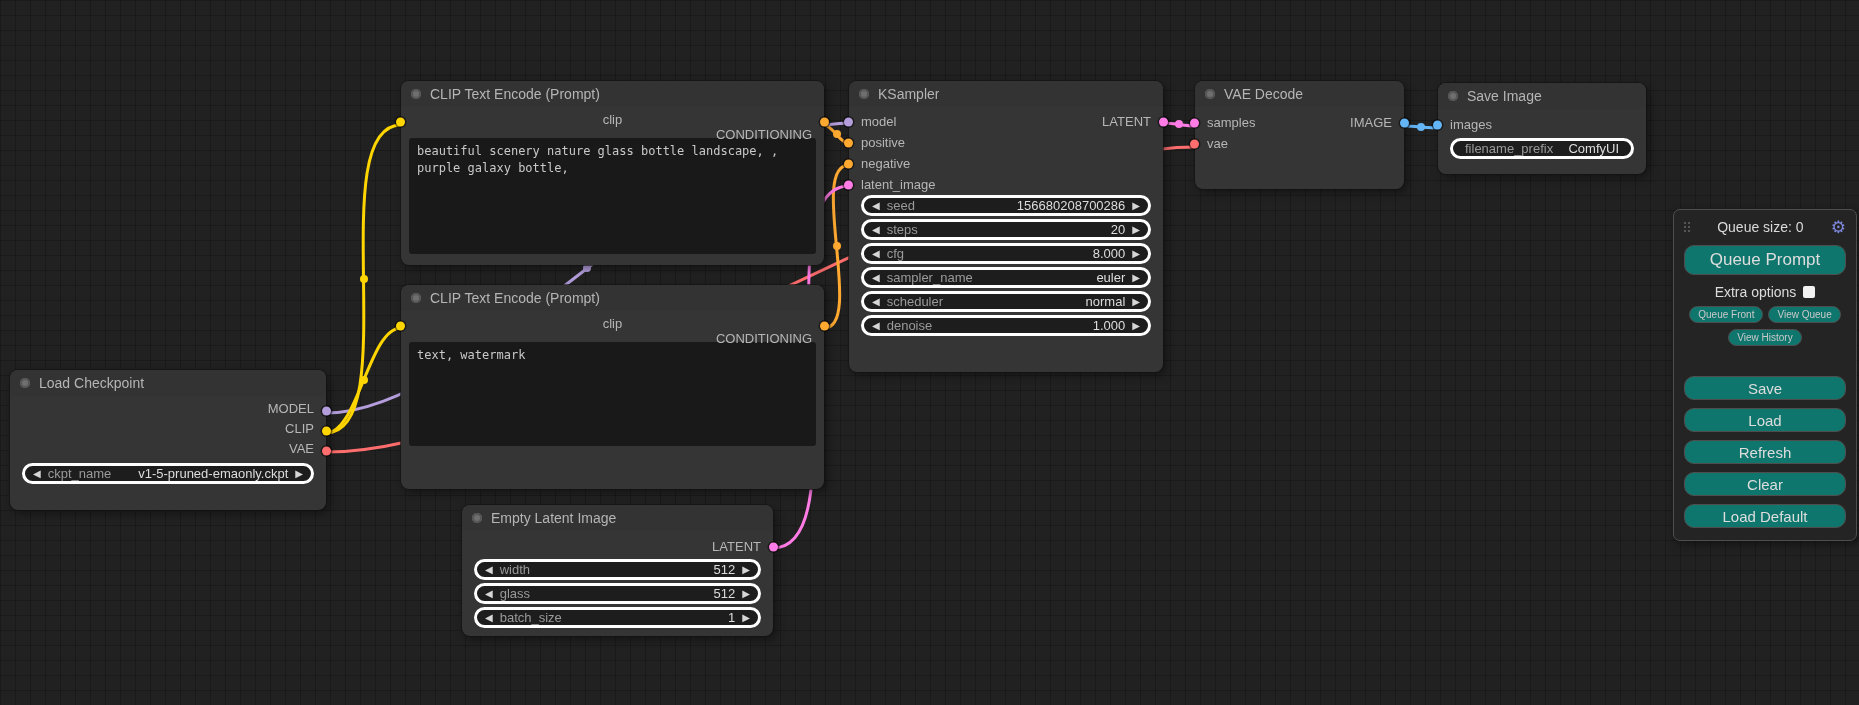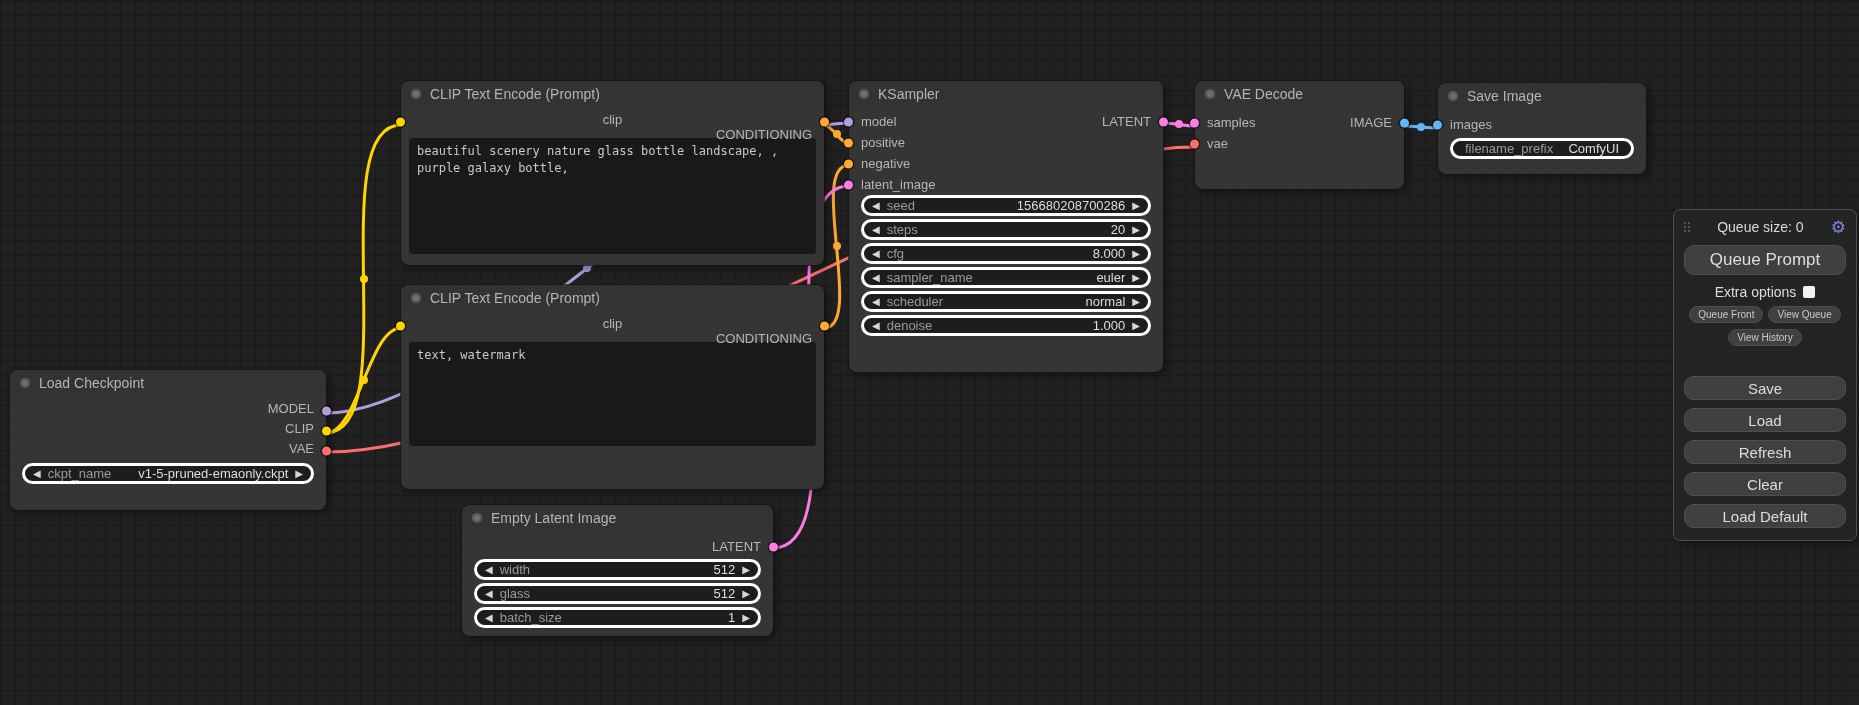--- a/index.html
+++ b/index.html
@@ -51,21 +51,21 @@
   .menu{
     position:absolute;left:1673px;top:209px;width:184px;z-index:3;box-sizing:border-box;
     background:#242424;border:1px solid #4e4e4e;border-radius:7px;
     padding:7px 10px 12px;box-shadow:3px 3px 10px rgba(0,0,0,0.45);
   }
   .menu-header{display:flex;align-items:center;}
   .drag-dots{width:2px;height:2px;border-radius:50%;background:#666;flex:none;margin:0 4px 8px 0;
     box-shadow:4px 0 0 #666,0 4px 0 #666,4px 4px 0 #666,0 8px 0 #666,4px 8px 0 #666;}
   .queue-size{flex:1;text-align:center;font-size:14px;color:#dadada;}
   .gear{font-size:17px;color:#7d88dd;cursor:pointer;flex:none;font-family:"DejaVu Sans",sans-serif;}
-  .menu button{display:block;background:#404040;border:1px solid #4e4e4e;color:#dddddd;cursor:pointer;font-family:inherit;text-align:center;}
+  .menu button{display:block;background:#0f766e;border:1px solid #4e4e4e;color:#dddddd;cursor:pointer;font-family:inherit;text-align:center;}
   .qp{width:100%;height:30px;margin-top:8px;border-radius:10px;font-size:17px;}
   .extra-row{display:flex;justify-content:center;align-items:center;gap:7px;margin-top:9px;font-size:14px;color:#dcdcdc;}
   .checkbox{width:12px;height:12px;background:#f2f2f2;border-radius:2px;cursor:pointer;}
   .pill-row{display:flex;justify-content:center;gap:5px;margin-top:6px;}
   .menu .pill{border-radius:9px;font-size:10px;color:#c9c9c9;padding:2px 8px;height:17px;line-height:1;}
   .menu .big{width:100%;height:24px;margin-top:8px;border-radius:10px;font-size:15px;}
   .menu .big-first{margin-top:30px;}
 </style>
 </head>
 <body>

